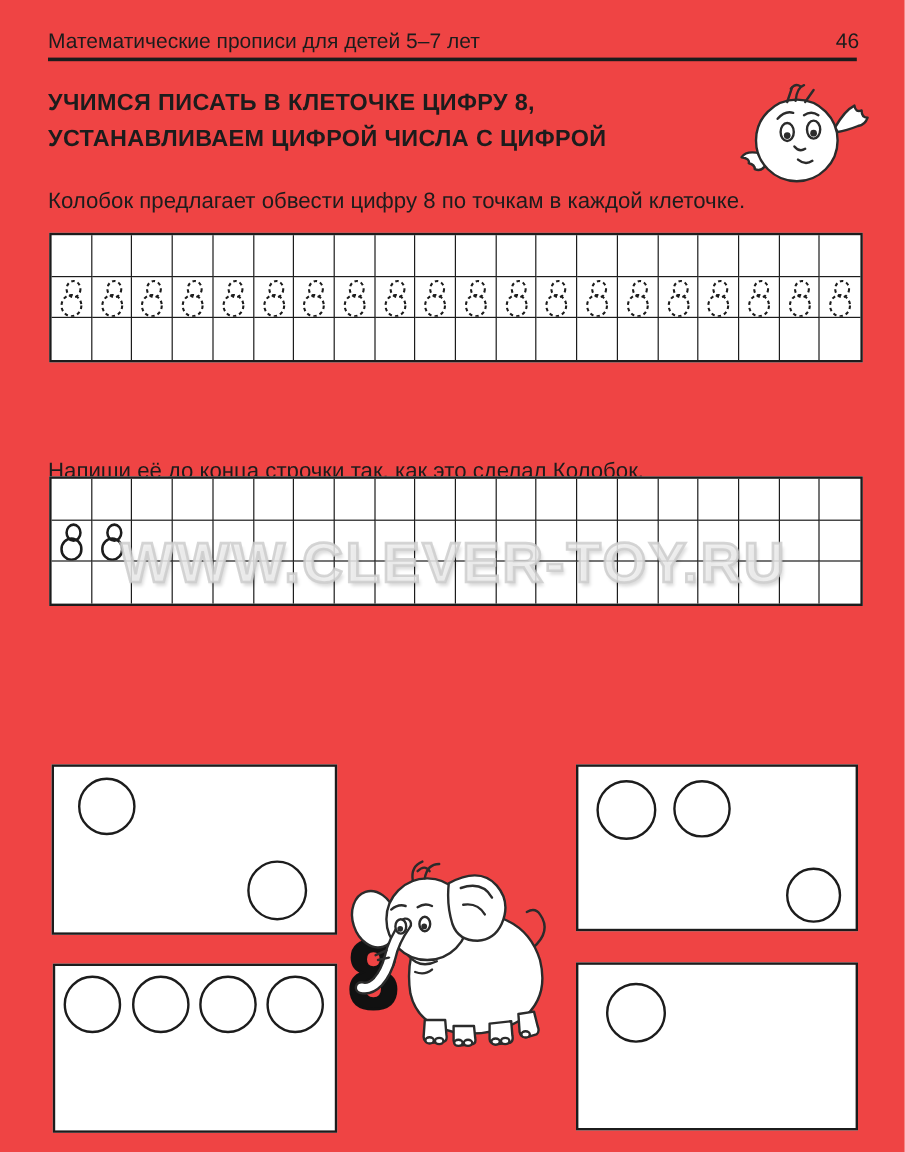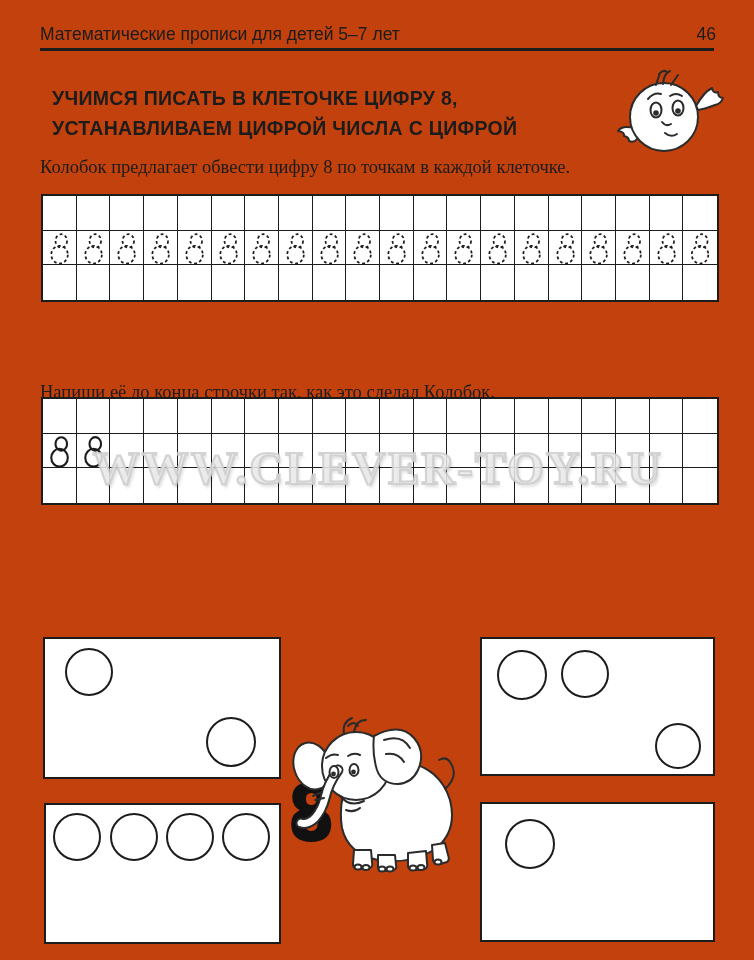--- a/index.html
+++ b/index.html
@@ -1,29 +1,29 @@
 <!DOCTYPE html>
 <html><head>
 <meta charset="utf-8">
 <style>
   html,body{margin:0;padding:0;background:#fff;}
-  .page{position:relative;width:754px;height:960px;background:#c2410c;overflow:hidden;
+  .page{position:relative;width:754px;height:960px;background:#ef4444;overflow:hidden;
         font-family:"Liberation Sans",sans-serif;color:#1c1c1c;}
 
   
   .header{position:absolute;left:40px;right:38px;top:24px;display:flex;
           justify-content:space-between;align-items:baseline;font-size:17.5px;}
   .header-rule{position:absolute;left:40px;right:40px;top:48px;height:2.6px;background:#1c1c1c;}
 
   
-  .lesson-title{position:absolute;left:40px;top:71px;margin:12px;font-size:19.5px;font-weight:bold;
+  .lesson-title{position:absolute;left:40px;top:71px;margin:0;font-size:19.5px;font-weight:bold;
                 line-height:30px;letter-spacing:.3px;font-family:"Liberation Sans",sans-serif;}
 
   
-  .instr{position:absolute;left:40px;margin:0;font-family:Liberation Serif, serif;
+  .instr{position:absolute;left:40px;margin:0;font-family:Liberation Sans, sans-serif;
          font-size:18.5px;line-height:30px;}
   .instr-trace{top:152px;}
   .instr-write{top:356px;margin-top:21px;}
   .instr-count{top:561px;}
 
   
   .pgrid{position:absolute;left:41px;width:674px;height:104px;display:grid;
          grid-template-columns:repeat(20,1fr);grid-template-rows:repeat(3,1fr);
          border:2px solid #1c1c1c;background:#fff;}
   .grid-trace{top:194px;}
@@ -31,21 +31,21 @@
   .cell{position:relative;border-right:1.5px solid #1c1c1c;border-bottom:1.5px solid #1c1c1c;}
   .cell:nth-child(20n){border-right:none;}
   .cell:nth-last-child(-n+20){border-bottom:none;}
   .eight{position:absolute;left:0;top:0;width:100%;height:100%;}
   .eight ellipse{fill:none;stroke:#1c1c1c;}
   .eight.dotted ellipse{stroke-width:1.8;stroke-dasharray:3 2.7;}
   .eight.solid ellipse{stroke-width:2.2;}
 
   
   .watermark{position:absolute;left:41px;top:441px;width:674px;text-align:center;z-index:5;
-             font-family:Liberation Serif, serif;font-weight:bold;font-size:47px;letter-spacing:2px;
+             font-family:Liberation Sans, sans-serif;font-weight:bold;font-size:47px;letter-spacing:2px;
              color:rgba(236,236,236,.85);-webkit-text-stroke:2.2px rgba(203,203,203,.8);
              text-shadow:2px 3px 3px rgba(0,0,0,.14);pointer-events:none;}
 
   
   .count-rect{position:absolute;border:2.6px solid #1c1c1c;background:#fff;}
   .rect-tl{left:43px;top:637px;width:234px;height:138px;}
   .rect-tr{left:480px;top:637px;width:231px;height:135px;}
   .rect-bl{left:44px;top:803px;width:233px;height:137px;}
   .rect-br{left:480px;top:802px;width:231px;height:136px;}
   .task-circle{position:absolute;border:2.6px solid #1c1c1c;border-radius:50%;background:#fff;}

